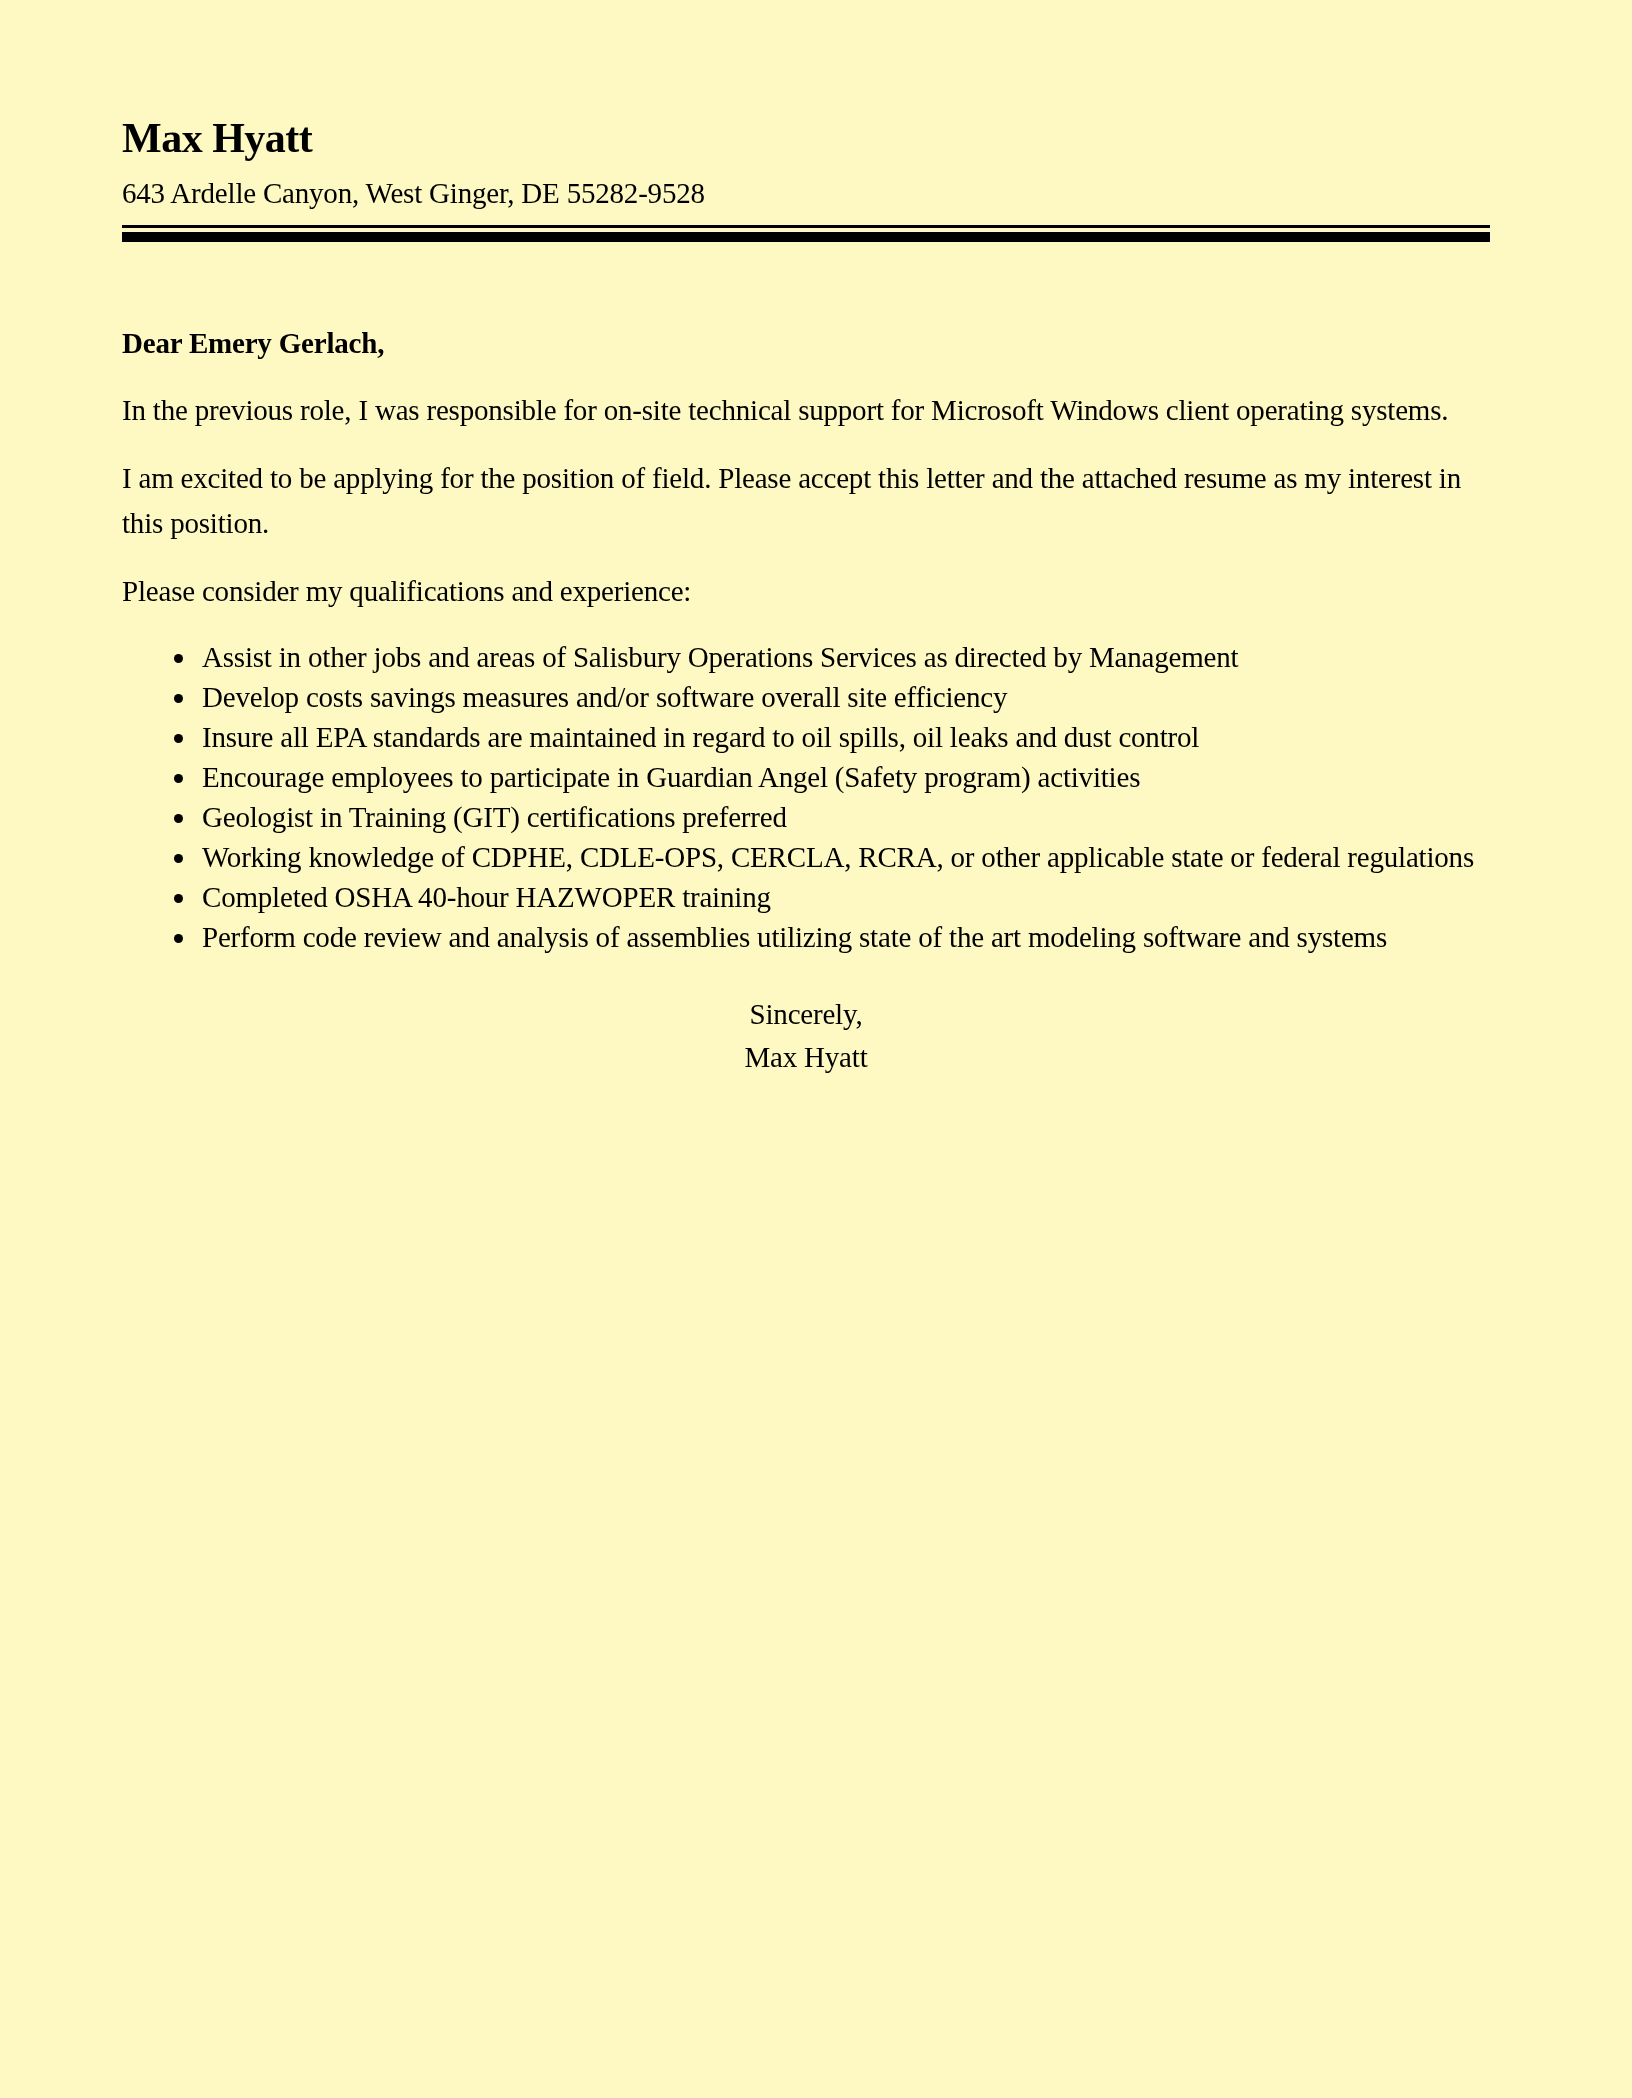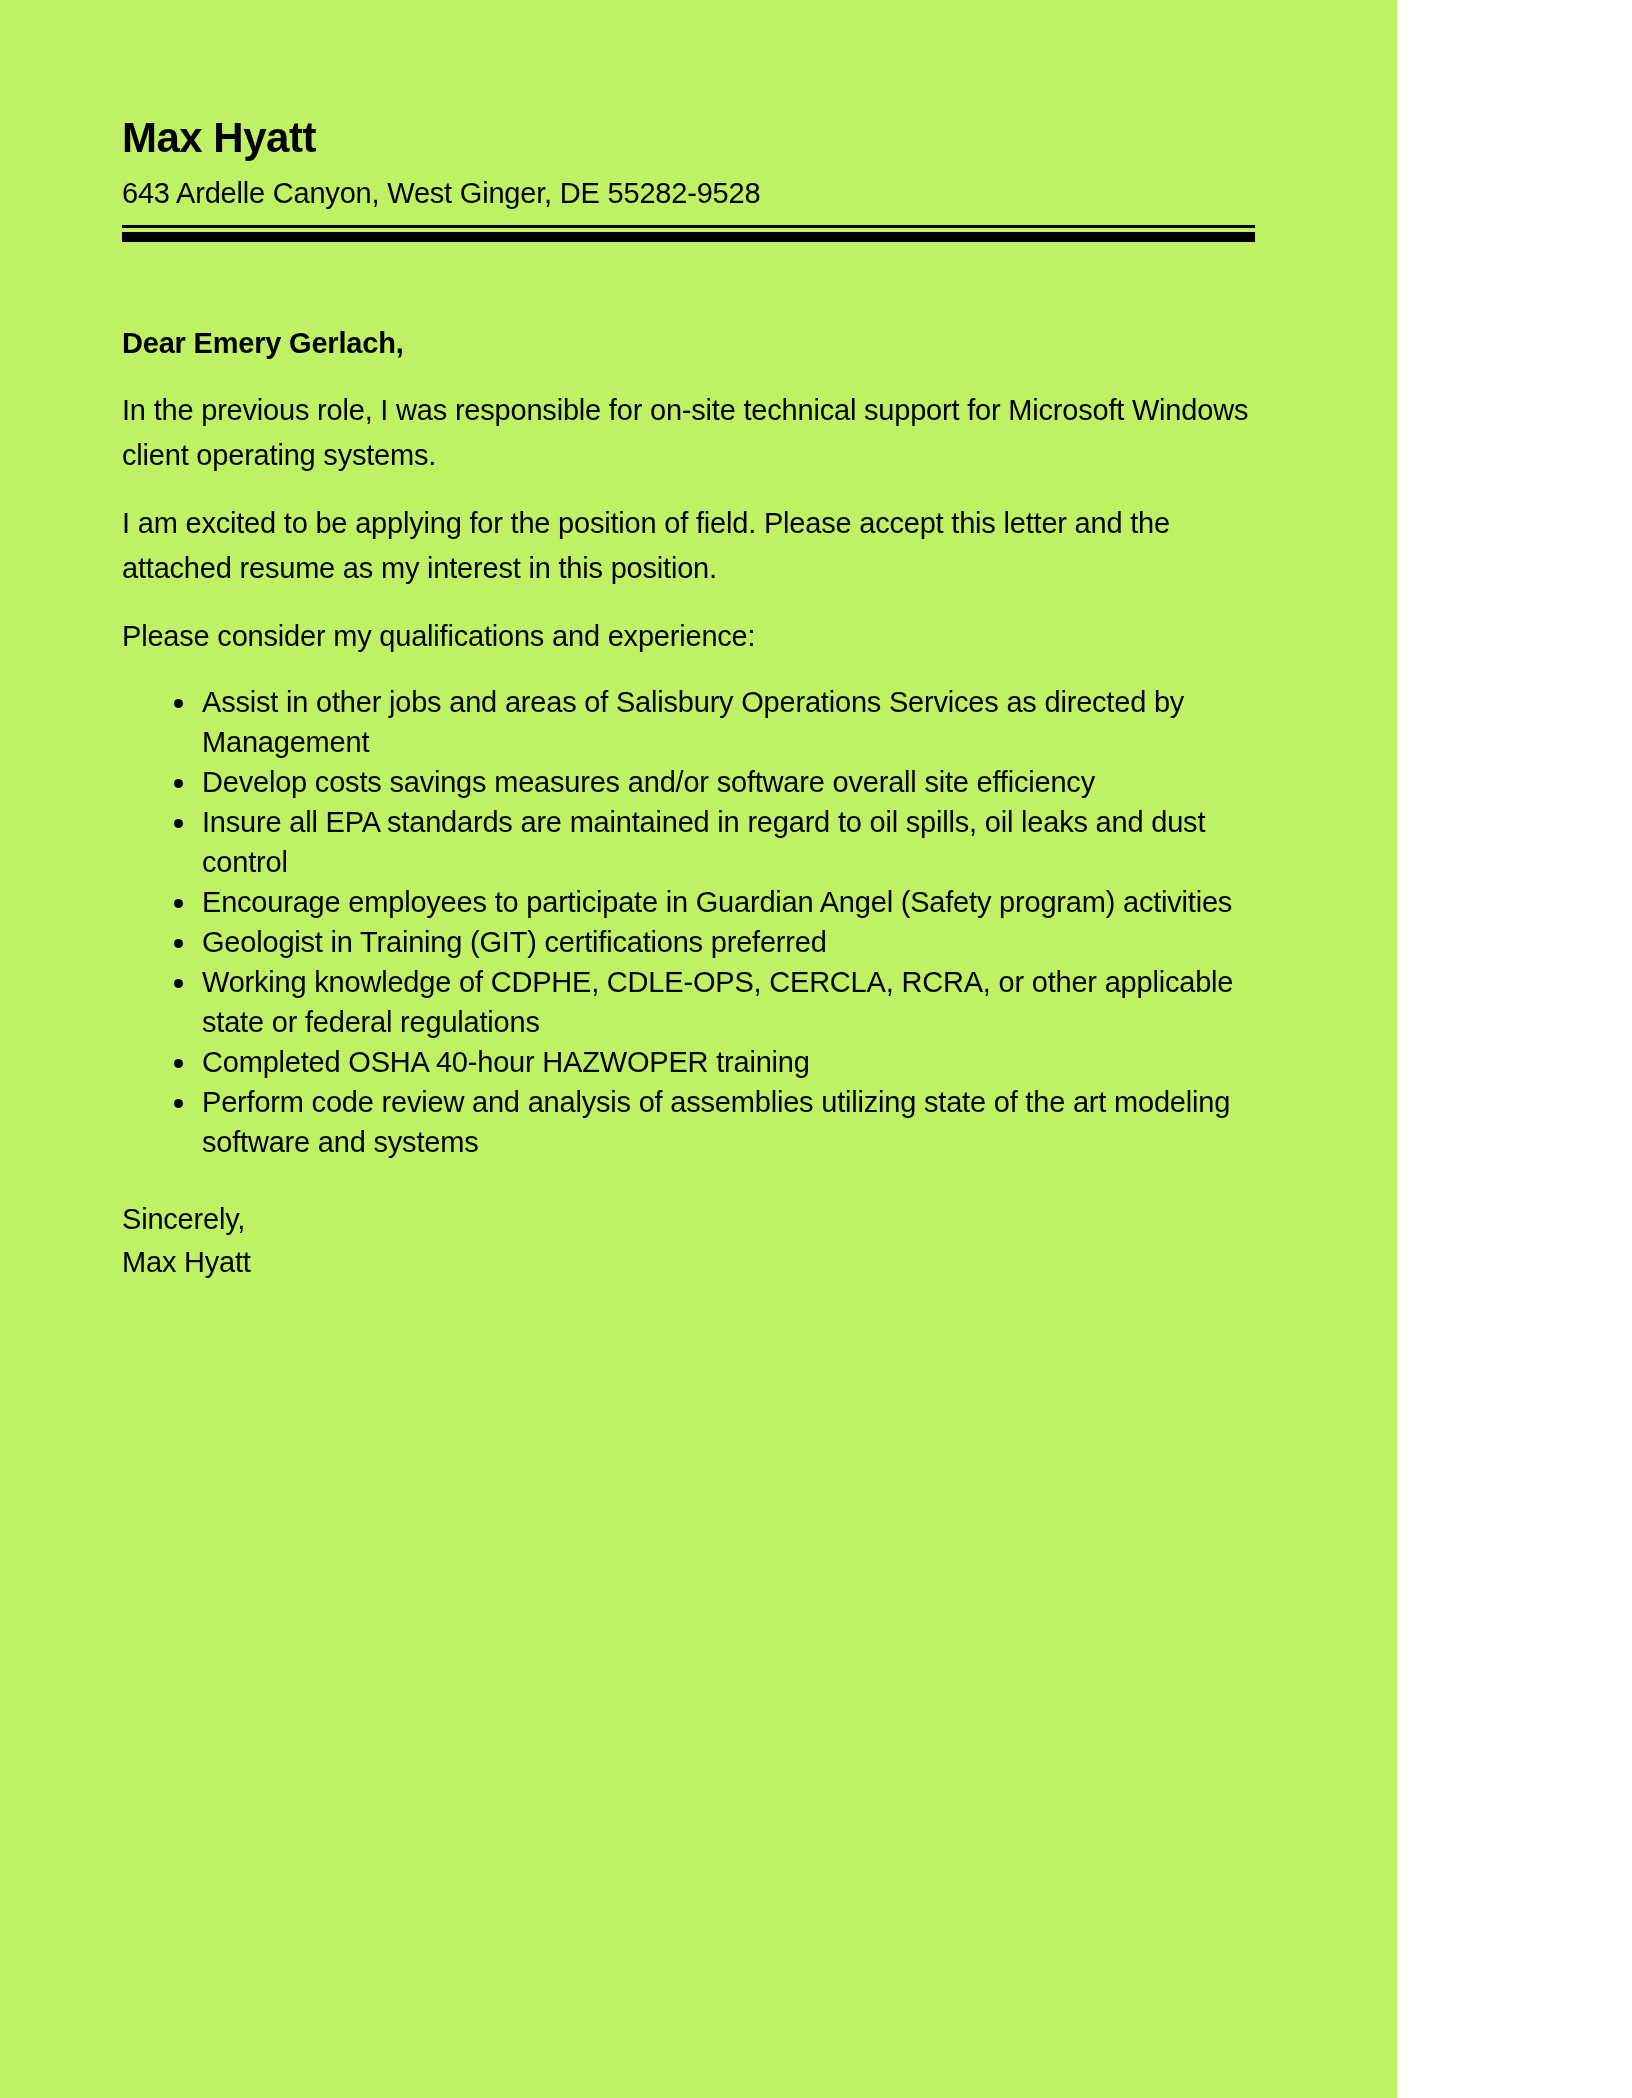--- a/index.html
+++ b/index.html
@@ -6,24 +6,25 @@
   html, body { background: #ffffff; }
   body {
     width: 1632px;
     height: 2098px;
     font-family: "Liberation Sans", sans-serif;
     color: #000000;
     position: relative;
     overflow: hidden;
   }
   .page {
-    width: 1397px;
+    width: 1632px;
     height: 2098px;
-    background: #bef264;
+    background: #fef9c3;
     padding: 112px 142px 0 122px;
+    font-family: Liberation Serif, serif;
   }
   .sender-name {
     font-size: 42px;
     font-weight: bold;
     line-height: 1.25;
     letter-spacing: -0.5px;
   }
   .sender-address {
     font-size: 29px;
     line-height: 1.45;
@@ -66,20 +67,21 @@
     padding-left: 4px;
   }
   .closing {
     font-weight: bold;
     line-height: 1.5;
     margin-top: 56px;
   }
   .signoff {
     margin-top: 36px;
     line-height: 1.5;
+    text-align: center;
   }
 </style>
 </head>
 <body>
 
 <div class="page">
 
   <header>
     <div class="sender-name">Max Hyatt</div>
     <div class="sender-address">643 Ardelle Canyon, West Ginger, DE 55282-9528</div>

